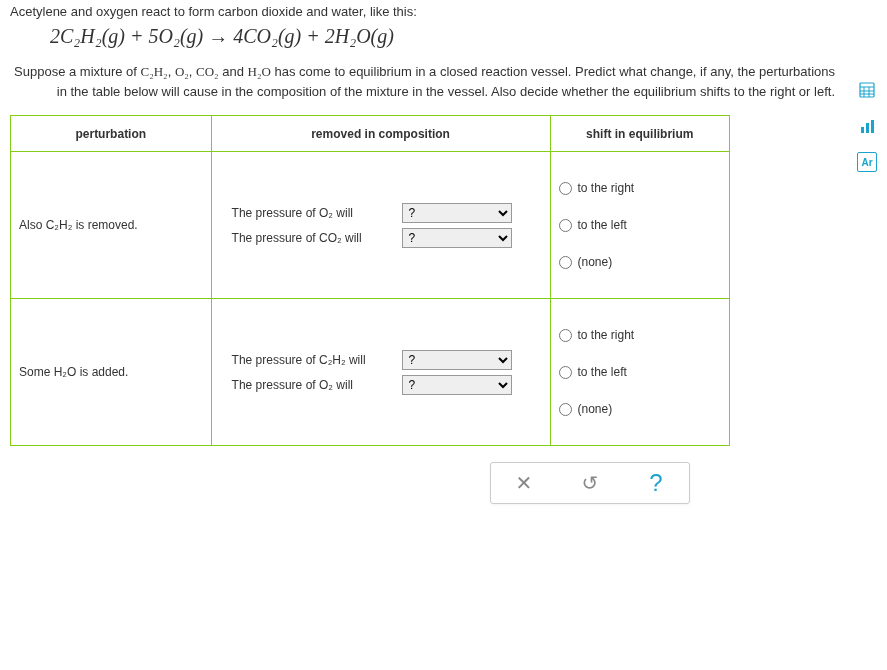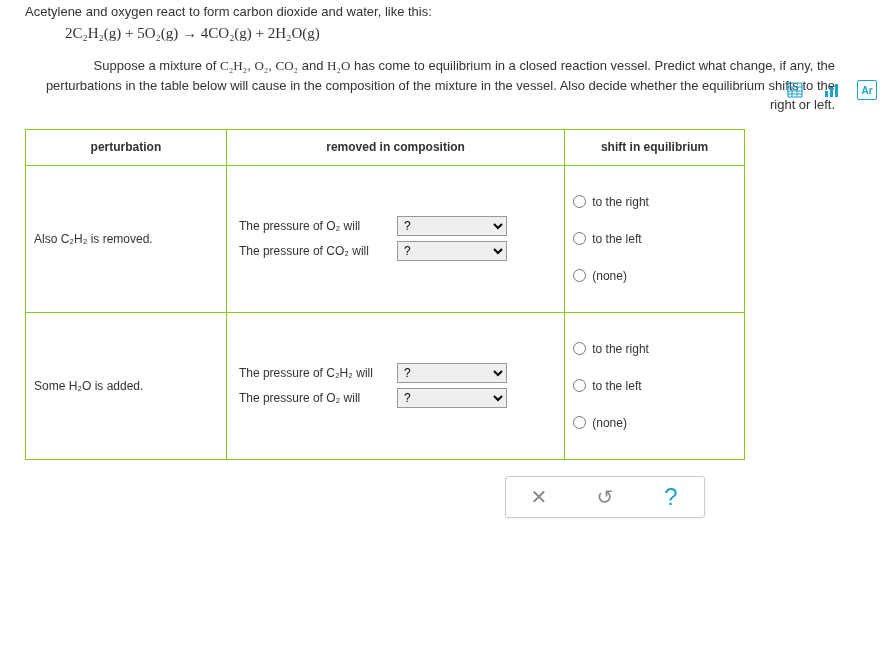--- a/index.html
+++ b/index.html
@@ -6,23 +6,23 @@
   body {
     margin: 0;
     font-family: Arial, Helvetica, sans-serif;
     font-size: 13px;
     color: #333;
     background: #fff;
     width: 887px;
     height: 670px;
     position: relative;
   }
-  .content { padding: 4px 10px 10px 25px; width: 845px; }
+  .content { padding: 4px 10px 10px 10px; width: 845px; }
   .intro { margin-bottom: 6px; }
-  .equation { margin: 6px 0 14px 40px; font-family: 'Times New Roman', serif; font-size: 15px; }
+  .equation { margin: 6px 0 14px 40px; font-family: 'Times New Roman', serif; font-size: 20px; font-style: italic; }
   .chem { font-family: 'Times New Roman', serif; }
   .para { margin-bottom: 14px; line-height: 1.5; text-align: right; }
   table.main {
     border-collapse: collapse;
     width: 720px;
     margin-top: 8px;
   }
   table.main th, table.main td {
     border: 1px solid #84cc16;
     padding: 6px 8px;
@@ -31,21 +31,21 @@
   }
   table.main th {
     font-weight: bold;
     text-align: center;
     background: #fff;
     height: 36px;
   }
   .col-pert   { width: 190px; }
   .col-change { width: 320px; }
   .col-shift  { width: 170px; text-align: center; }
-  .changeline { margin: 5px 4px; display: flex; align-items: center; gap: 8px; }
+  .changeline { margin: 5px 12px; display: flex; align-items: center; gap: 20px; }
   .changeline .label { flex: 0 0 150px; }
   select {
     font-size: 12px;
     padding: 1px 2px;
     width: 110px;
     border: 1px solid #999;
   }
   .shift-options { text-align: left; padding-left: 28px; }
   .shift-options label {
     display: flex; align-items: center; gap: 6px;
@@ -66,21 +66,21 @@
     font-size: 20px;
     box-shadow: 0 1px 3px rgba(0,0,0,0.05);
   }
   .action-bar .btn { cursor: pointer; user-select: none; width: 40px; text-align: center; }
   .action-bar .help { color: #1aa3cc; font-size: 24px; font-weight: normal; }
   .sidebar {
     position: absolute;
     right: 10px;
     top: 80px;
     display: flex;
-    flex-direction: row;
+    flex-direction: column;
     gap: 16px;
   }
   .sidebar .sbicon {
     width: 20px; height: 20px;
     display: flex; align-items: center; justify-content: center;
     cursor: pointer;
     color: #1aa3cc;
     font-size: 15px;
   }
   .sbicon.box { border: 1px solid #1aa3cc; border-radius: 2px; font-size: 10px; font-weight: bold;}

